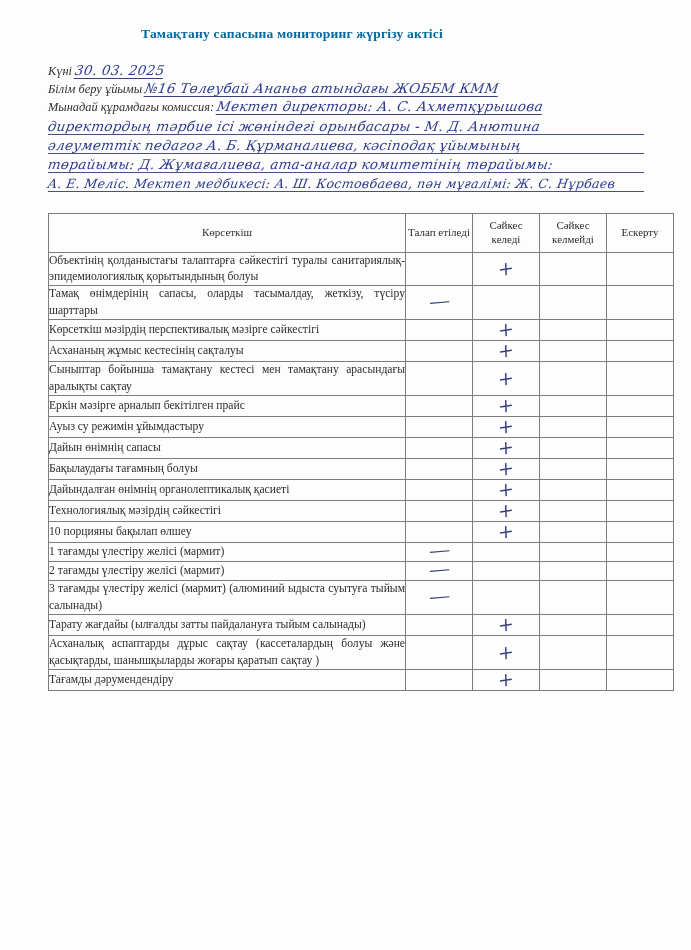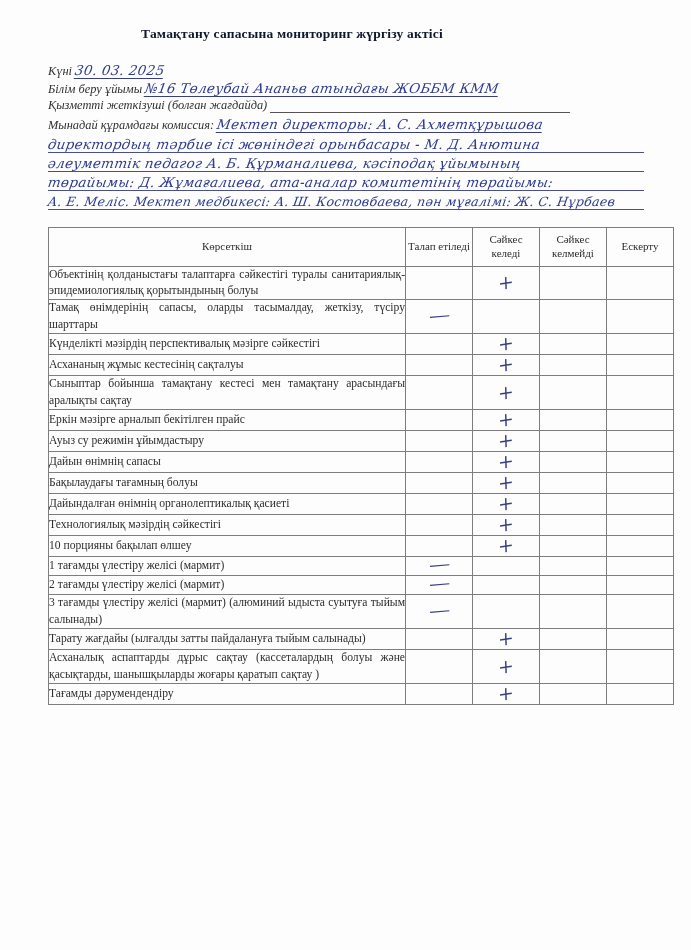--- a/index.html
+++ b/index.html
@@ -25,21 +25,21 @@
   
   .doc-title {
     position: absolute;
     top: 26px;
     left: 0;
     width: 584px;
     text-align: center;
     font-size: 13.5px;
     font-weight: bold;
     letter-spacing: 0.2px;
-    color: #0f172a;
+    color: #0369a1;
   }
 
   
   .header-block {
     position: absolute;
     top: 62px;
     left: 48px;
     width: 600px;
   }
   .hdr-line {
@@ -97,21 +97,20 @@
   }
 
   
   table.monitor {
     position: absolute;
     top: 213px;
     left: 48px;
     width: 600px;
     border-collapse: collapse;
     table-layout: fixed;
-    margin-top: 14px;
   }
   table.monitor th,
   table.monitor td {
     border: 1px solid #7d7d7d;
     padding: 0;
     vertical-align: middle;
   }
   table.monitor th {
     font-size: 11px;
     font-weight: normal;
@@ -167,24 +166,20 @@
     <div class="hdr-line">
       <span class="hdr-label">Күні</span>
       <span class="hand hand-underline">30. 03. 2025</span>
     </div>
 
     <div class="hdr-line">
       <span class="hdr-label">Білім беру ұйымы</span>
       <span class="hand hand-underline">№16 Төлеубай Ананьв атындағы ЖОББМ КММ</span>
     </div>
 
-    <div class="hdr-line">
-      <span class="hdr-label">Қызметті жеткізуші (болған жағдайда)</span>
-      <span class="rule" style="width:300px"></span>
-    </div>
 
     <div class="hdr-line">
       <span class="hdr-label">Мынадай құрамдағы комиссия:</span>
       <span class="hand hand-underline">Мектеп директоры:  А. С. Ахметқұрышова</span>
     </div>
 
     <div class="hand-row">
       <span class="hand">директордың тәрбие ісі жөніндегі орынбасары - М. Д. Анютина</span>
     </div>
     <div class="hand-row">
@@ -219,21 +214,21 @@
           <td class="mark"></td>
         </tr>
         <tr>
           <td class="indicator">Тамақ өнімдерінің сапасы, оларды тасымалдау, жеткізу, түсіру шарттары</td>
           <td class="mark"><span class="glyph dash">—</span></td>
           <td class="mark"></td>
           <td class="mark"></td>
           <td class="mark"></td>
         </tr>
         <tr>
-          <td class="indicator">Күнделікті мәзірдің перспективалық мәзірге сәйкестігі</td>
+          <td class="indicator">Көрсеткіш мәзірдің перспективалық мәзірге сәйкестігі</td>
           <td class="mark"></td>
           <td class="mark"><span class="glyph plus">+</span></td>
           <td class="mark"></td>
           <td class="mark"></td>
         </tr>
         <tr>
           <td class="indicator">Асхананың жұмыс кестесінің сақталуы</td>
           <td class="mark"></td>
           <td class="mark"><span class="glyph plus">+</span></td>
           <td class="mark"></td>

